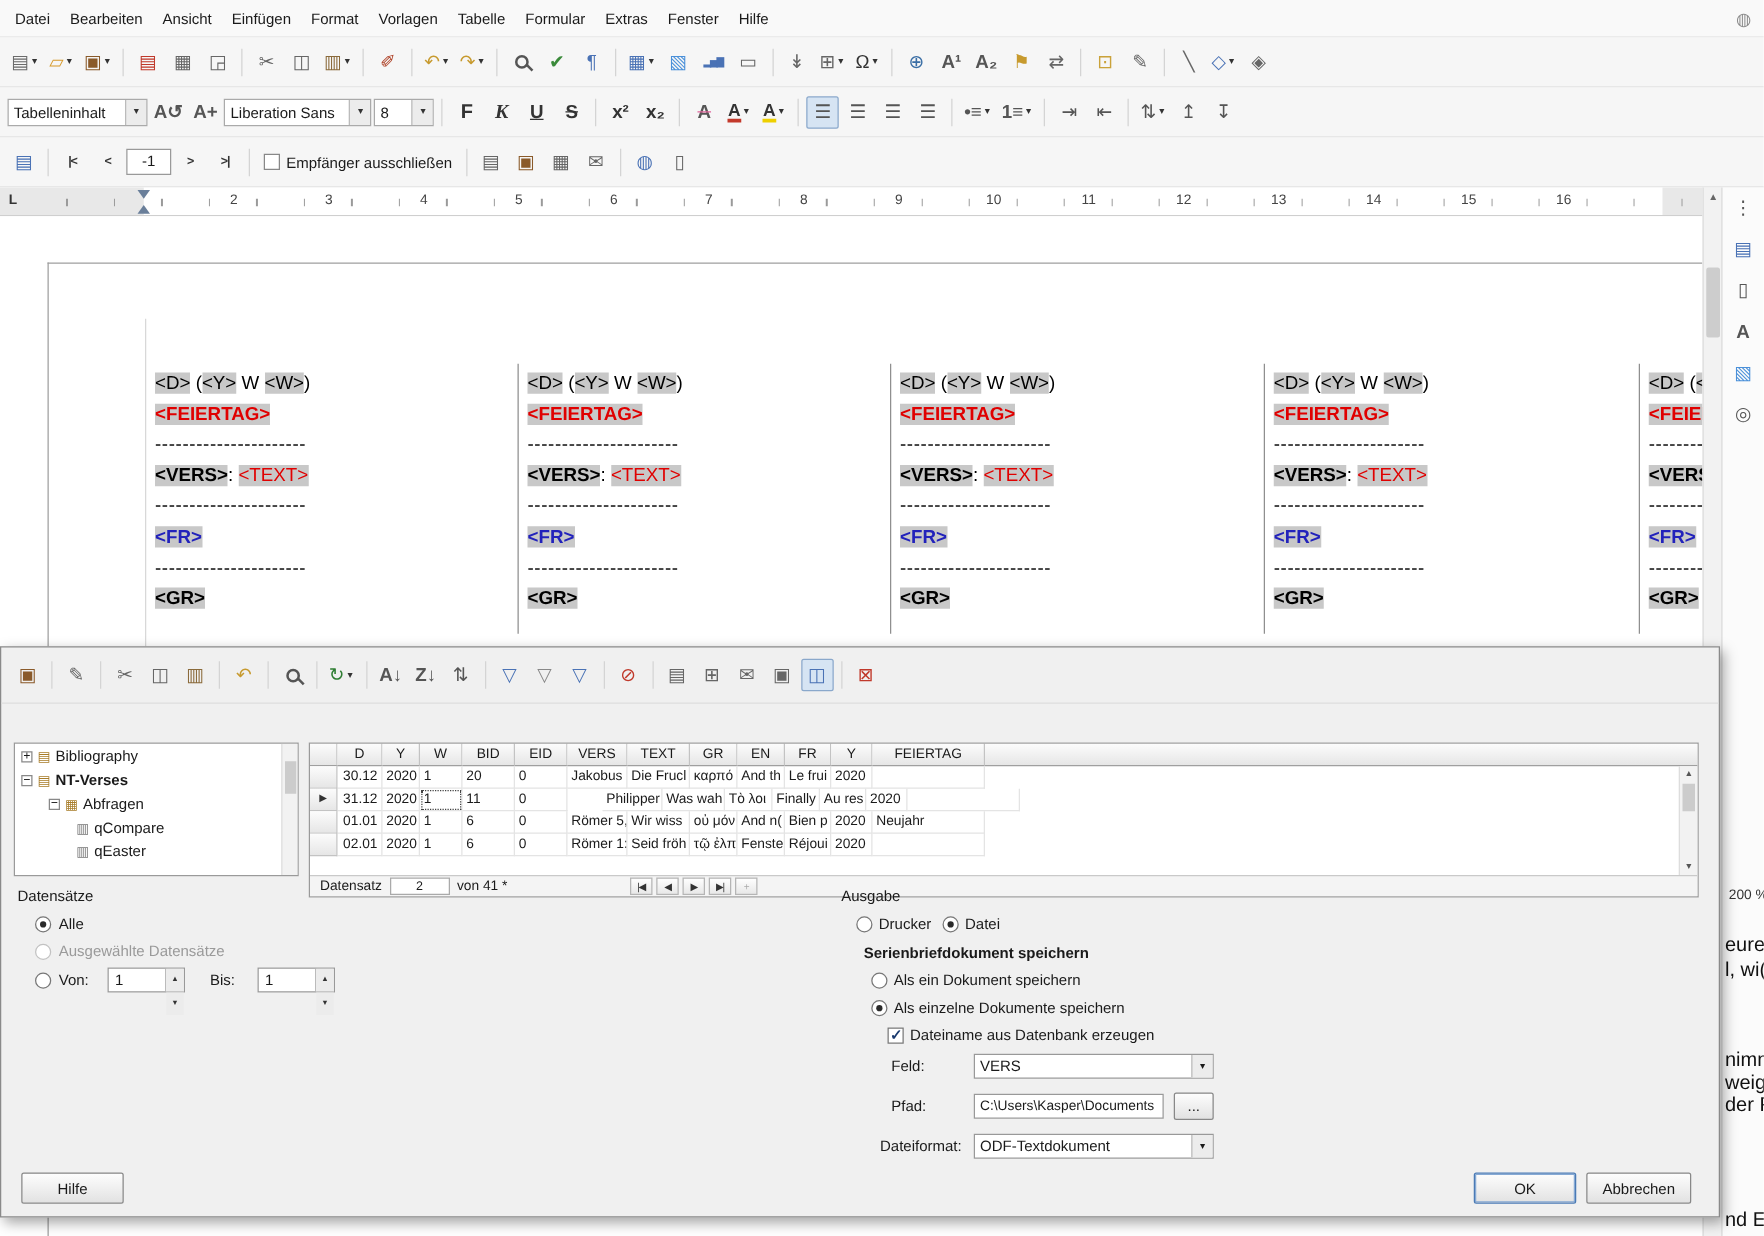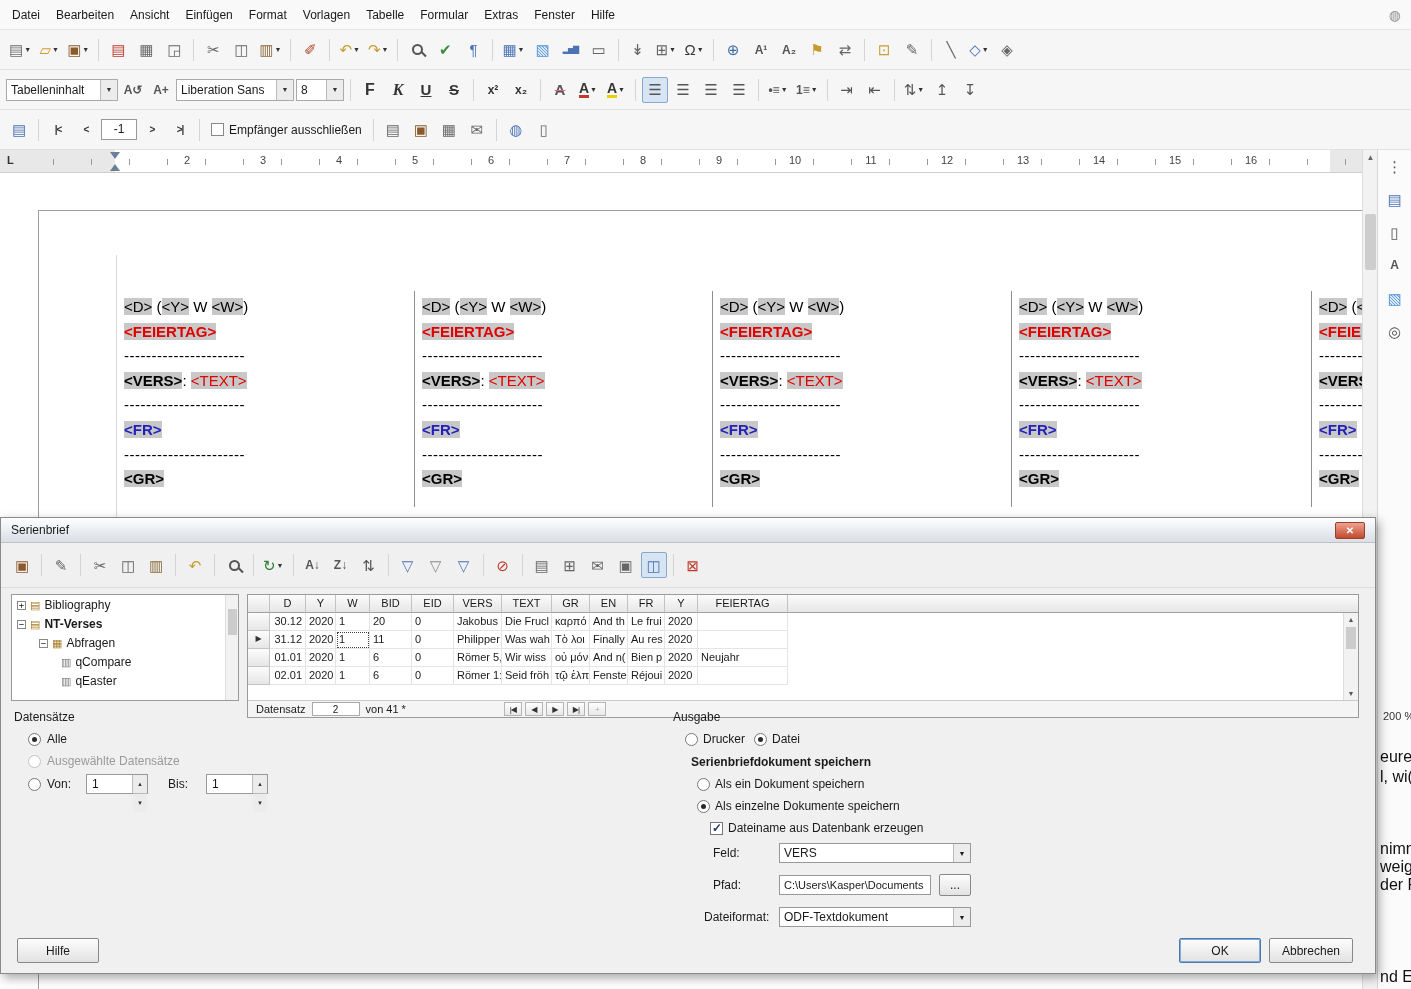--- a/index.html
+++ b/index.html
@@ -10,21 +10,21 @@
 .menubar{position:absolute;top:0;left:0;width:1411px;height:30px;background:#f9f9f9;border-bottom:1px solid #e6e6e6;display:flex;align-items:center;padding:0 4px}
 .mitem{padding:5px 8px;border-radius:2px;white-space:nowrap}
 .logo-right{position:absolute;right:10px;top:7px;font-size:14px;color:#8a8a8a}
 .tb{position:absolute;left:0;width:1411px;height:40px;background:#f6f6f6;display:flex;align-items:center;padding:0 6px;gap:2px;border-bottom:1px solid #e2e2e2}
 #tb-standard{top:30px}
 #tb-formatting{top:70px}
 #tb-mailmerge{top:110px}
 .ic{min-width:26px;height:26px;display:inline-flex;align-items:center;justify-content:center;border:1px solid transparent;border-radius:2px;padding:0 2px;flex:none}
 .ic.pressed{background:#d6e4f3;border-color:#8aa8cb}
 .g{font-size:15px;line-height:1;color:#5a5a5a;display:inline-block;white-space:nowrap}
-.g.sm{font-size:12px;font-weight:bold}
+.g.sm{font-size:15px;font-weight:bold}
 .g.xs{font-size:8px;letter-spacing:-1px}
 .g.b{font-weight:bold;color:#333;font-size:16px}
 .g.i{font-style:italic;font-weight:bold;color:#333;font-size:16px;font-family:"Liberation Serif",serif}
 .g.u{text-decoration:underline;font-weight:bold;color:#333;font-size:15px}
 .g.st{text-decoration:line-through;font-weight:bold;color:#333;font-size:15px}
 .g.clr{font-weight:bold;color:#555;font-size:15px;text-decoration:line-through;text-decoration-color:#e0649a}
 .g.fc{font-weight:bold;color:#333;border-bottom:3px solid #c3392b;line-height:1;font-size:14px}
 .g.hc{font-weight:bold;color:#333;border-bottom:3px solid #eed000;line-height:1;font-size:14px}
 .g.nav{font-size:10px;font-weight:bold;color:#333;letter-spacing:-1px}
 .mag{width:11px;height:11px;border:2px solid #555;border-radius:50%;position:relative;display:inline-block}
@@ -518,24 +518,20 @@
   <div class="zoomtxt">200 %</div>
   <div class="frag" style="top:598px">eure</div>
   <div class="frag" style="top:618px">l, wi(</div>
   <div class="frag" style="top:690px">nimm</div>
   <div class="frag" style="top:708px">weige</div>
   <div class="frag" style="top:726px">der F</div>
   <div class="frag" style="top:818px">nd E</div>
 </div>
 
 <div class="dialog">
-  <div class="dtitle">
-    <span>Serienbrief</span>
-    <span class="dclose">✕</span>
-  </div>
   <div class="dtb" id="dlg-toolbar">
       <span class="ic">
         <span class="g" style="color: rgb(138, 90, 42);">▣</span>
       </span>
       <span class="sep"></span>
       <span class="ic">
         <span class="g" style="color: rgb(102, 102, 102);">✎</span>
       </span>
       <span class="sep"></span>
       <span class="ic">
@@ -668,21 +664,21 @@
           <span class="gc" style="width: 33px;">2020</span>
           <span class="gc" style="width: 90px;"></span>
         </div>
         <div class="grow">
           <span class="gc hdrc" style="width: 22px;">▶</span>
           <span class="gc" style="width: 36px; text-align: right;">31.12</span>
           <span class="gc" style="width: 30px; text-align: right;">2020</span>
           <span class="gc cur" style="width: 34px;">1</span>
           <span class="gc" style="width: 42px;">11</span>
           <span class="gc" style="width: 42px;">0</span>
-          <span class="gc" style="width: 48px;">Philipper</span>
+          <span class="gc" style="width: 48px; margin-left: 28px;">Philipper</span>
           <span class="gc" style="width: 50px;">Was wah</span>
           <span class="gc" style="width: 38px;">Τὸ λοι</span>
           <span class="gc" style="width: 38px; text-align: center;">Finally</span>
           <span class="gc" style="width: 37px;">Au res</span>
           <span class="gc" style="width: 33px;">2020</span>
           <span class="gc" style="width: 90px;"></span>
         </div>
         <div class="grow">
           <span class="gc hdrc" style="width: 22px;"></span>
           <span class="gc" style="width: 36px; text-align: right;">01.01</span>

